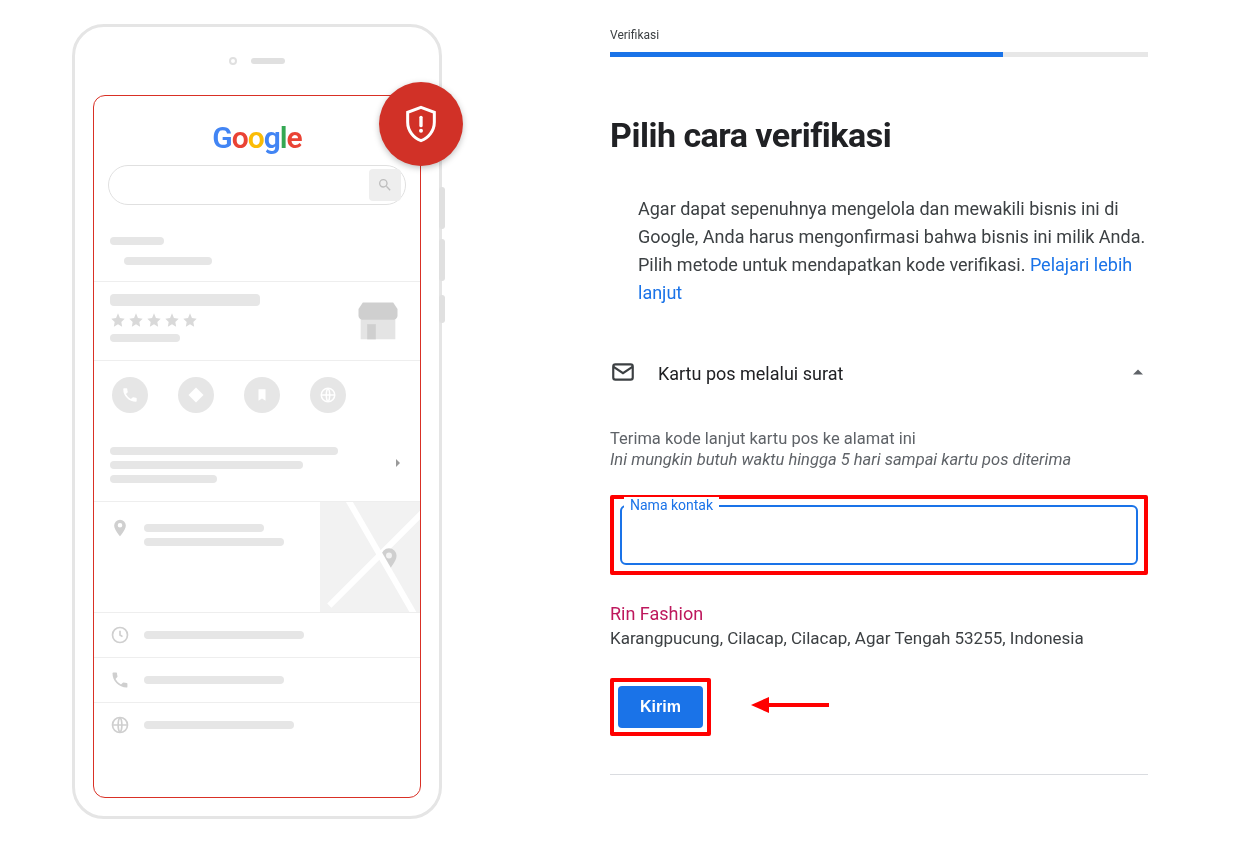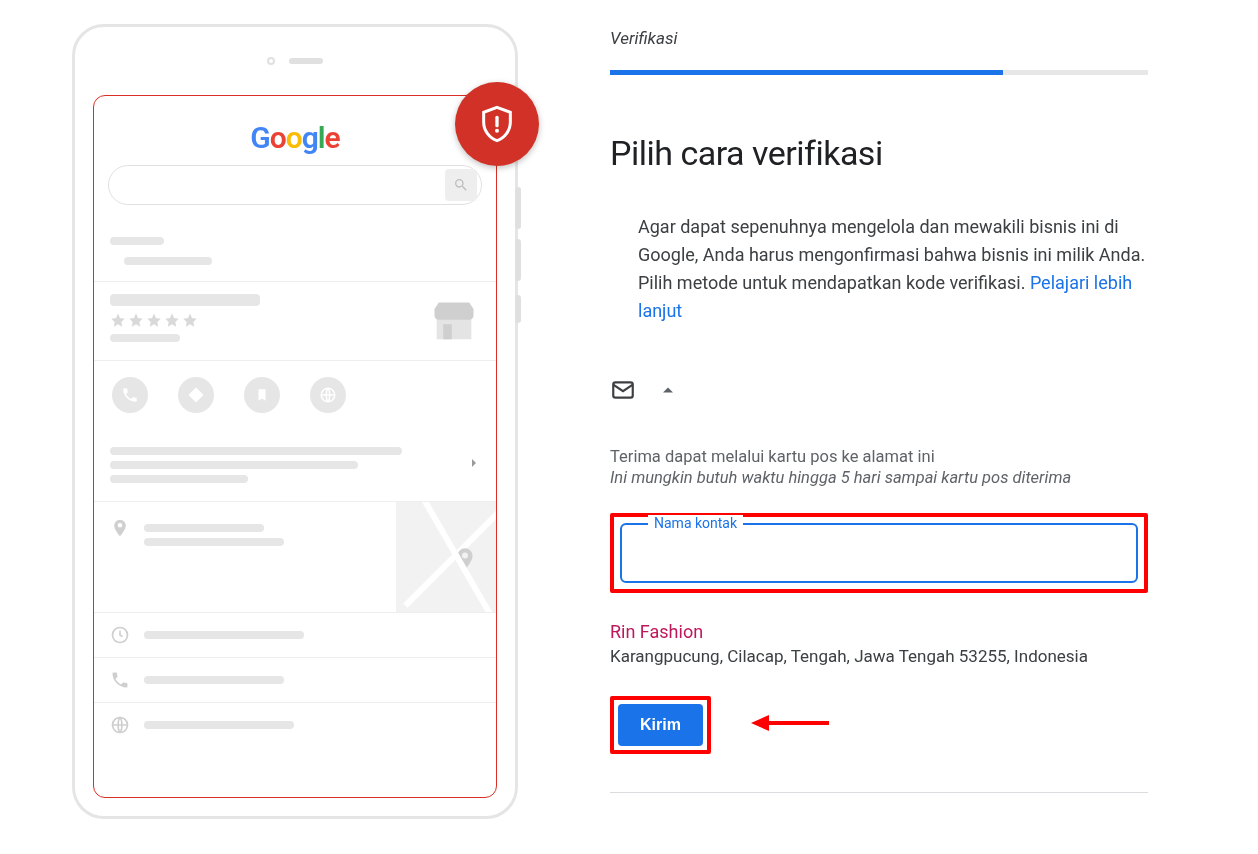--- a/index.html
+++ b/index.html
@@ -16,21 +16,21 @@
     width: 100%;
     height: 100%;
   }
   
   .left {
     width: 540px;
     position: relative;
     padding: 24px 0 0 72px;
   }
   .phone-outer {
-    width: 446px;
+    width: 370px;
     height: 795px;
     border: 3px solid #e5e5e5;
     border-radius: 32px;
     position: relative;
     background: #fff;
   }
   .phone-inner-top {
     position: absolute;
     top: 30px; left: 0; right: 0;
     display: flex; justify-content: center; gap: 14px;
@@ -113,24 +113,24 @@
   }
   .map-right::before { transform:rotate(-45deg); top:30px; left:-20px; }
   .map-right::after { transform:rotate(60deg); top:50px; left:-40px; }
   .map-pin { position:absolute; right:18px; bottom:36px; }
 
   
   .right {
     flex:1;
     padding: 28px 110px 0 70px;
   }
-  .step-label { font-size:17px; color:#3c4043; margin-bottom:22px;font-style:italic; }
+  .step-label { font-size:12px; color:#3c4043; margin-bottom:10px; }
   .progress { height:5px; background:#e7e7e7; border-radius:0; display:flex; }
   .progress .fill { width:73%; background:#1a73e8; }
-  .h1 { font-size:34px; font-weight:400; color:#202124; margin:58px 0 40px 0; letter-spacing:-0.5px;}
+  .h1 { font-size:34px; font-weight:700; color:#202124; margin:58px 0 40px 0; letter-spacing:-0.5px;}
   .desc { font-size:18px; color:#3c4043; line-height:1.55;margin-left:28px; }
   .link { color:#1a73e8; text-decoration:none; cursor:pointer; }
   .method {
     margin-top:48px;
     display:flex; align-items:center; gap:22px;
     padding: 4px 0;
   }
   .method .lbl { flex:1; font-size:18px; color:#202124; }
   .method .exp { color:#5f6368; }
   .sub { font-size:16.5px; color:#5f6368; margin-top:36px; }
@@ -138,21 +138,21 @@
   .input-wrap-highlight {
     border:4px solid #ff0000; border-radius:2px;
     margin-top:26px; padding:6px;
   }
   .tf {
     position:relative;
     border:2px solid #1a73e8; border-radius:6px;
     height:60px;
   }
   .tf label {
-    position:absolute; top:-10px; left:26px; background:#fff; padding:0 6px;
+    position:absolute; top:-10px; left:2px; background:#fff; padding:0 6px;
     font-size:14px; color:#1a73e8;
   }
   .tf input {
     width:100%; height:100%; border:none; outline:none; background:transparent;
     font-size:17px; padding:0 16px;
   }
   .biz { margin-top:28px; }
   .biz .name { font-size:18px; color:#be185d; }
   .biz .addr { font-size:17px; color:#3c4043; margin-top:4px; }
   .send-row { display:flex; align-items:center; gap:40px; margin-top:30px;text-decoration:underline; }
@@ -335,42 +335,43 @@
       <a class="link">Pelajari lebih lanjut</a>
     </p>
 
     <div class="method">
       <span>
         <svg width="26" height="26" viewBox="0 0 24 24" fill="none" stroke="#3c4043" stroke-width="2">
           <rect x="3" y="5" width="18" height="14" rx="2"></rect>
           <path d="M3 7l9 6 9-6"></path>
         </svg>
       </span>
+      <span class="lbl">Kartu pos melalui surat</span>
       <span class="exp">
         <svg width="20" height="20" viewBox="0 0 24 24" fill="#5f6368">
             <path d="M6 15l6-6 6 6z"></path>
           </svg>
       </span>
     </div>
 
     <div class="sub">
-      <span>Terima dapat melalui kartu pos ke alamat ini</span>
+      <span>Terima kode lanjut kartu pos ke alamat ini</span>
       <span class="em">Ini mungkin butuh waktu hingga 5 hari sampai kartu pos diterima</span>
     </div>
 
     <div class="input-wrap-highlight">
       <div class="tf">
         <label>Nama kontak</label>
         <input type="text" value="" style="">
       </div>
     </div>
 
     <div class="biz">
       <div class="name">Rin Fashion</div>
-      <div class="addr">Karangpucung, Cilacap, Tengah, Jawa Tengah 53255, Indonesia</div>
+      <div class="addr">Karangpucung, Cilacap, Cilacap, Agar Tengah 53255, Indonesia</div>
     </div>
 
     <div class="send-row">
       <span class="btn-highlight">
         <button class="btn">Kirim</button>
       </span>
       <span class="arrow-anno">
         <svg width="80" height="24" viewBox="0 0 80 24">
           <line x1="78" y1="12" x2="14" y2="12" stroke="#ff0000" stroke-width="4"></line>
           <polygon points="0,12 18,4 18,20" fill="#ff0000"></polygon>

